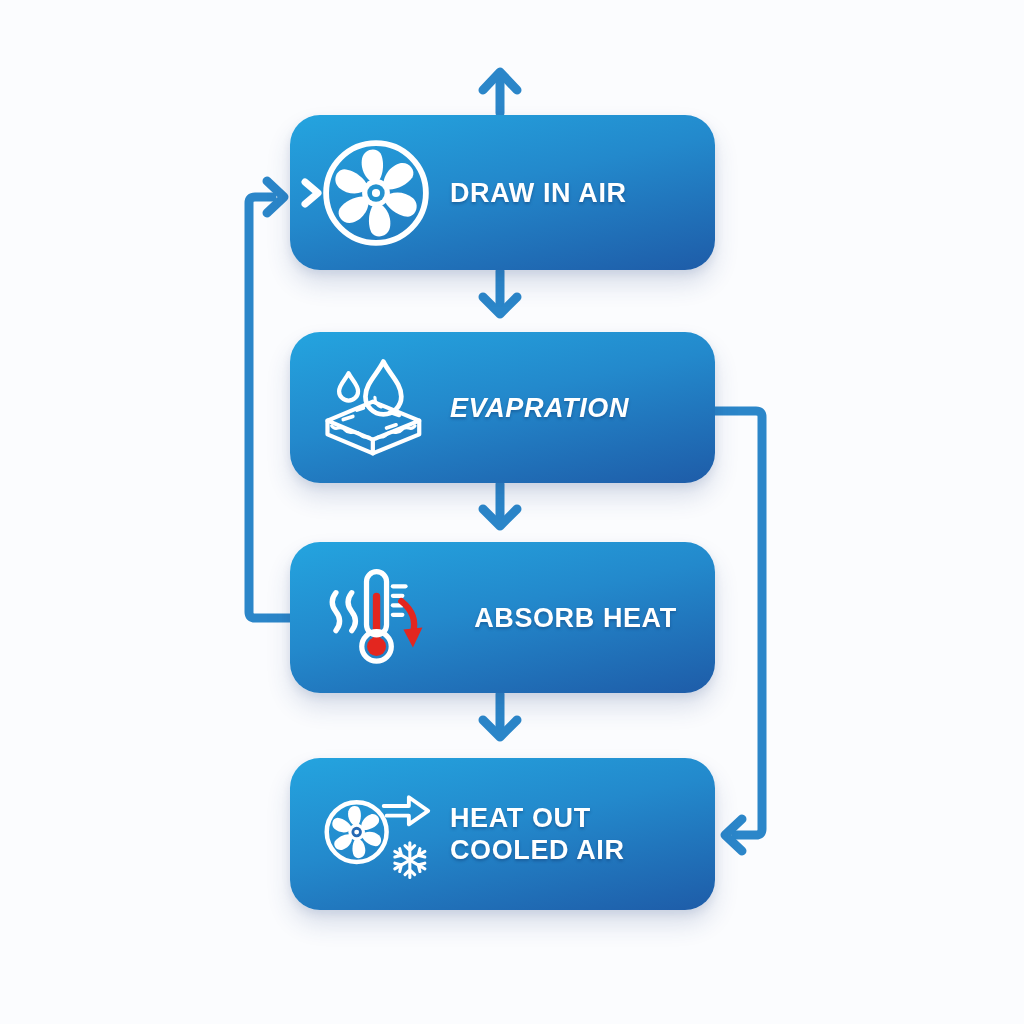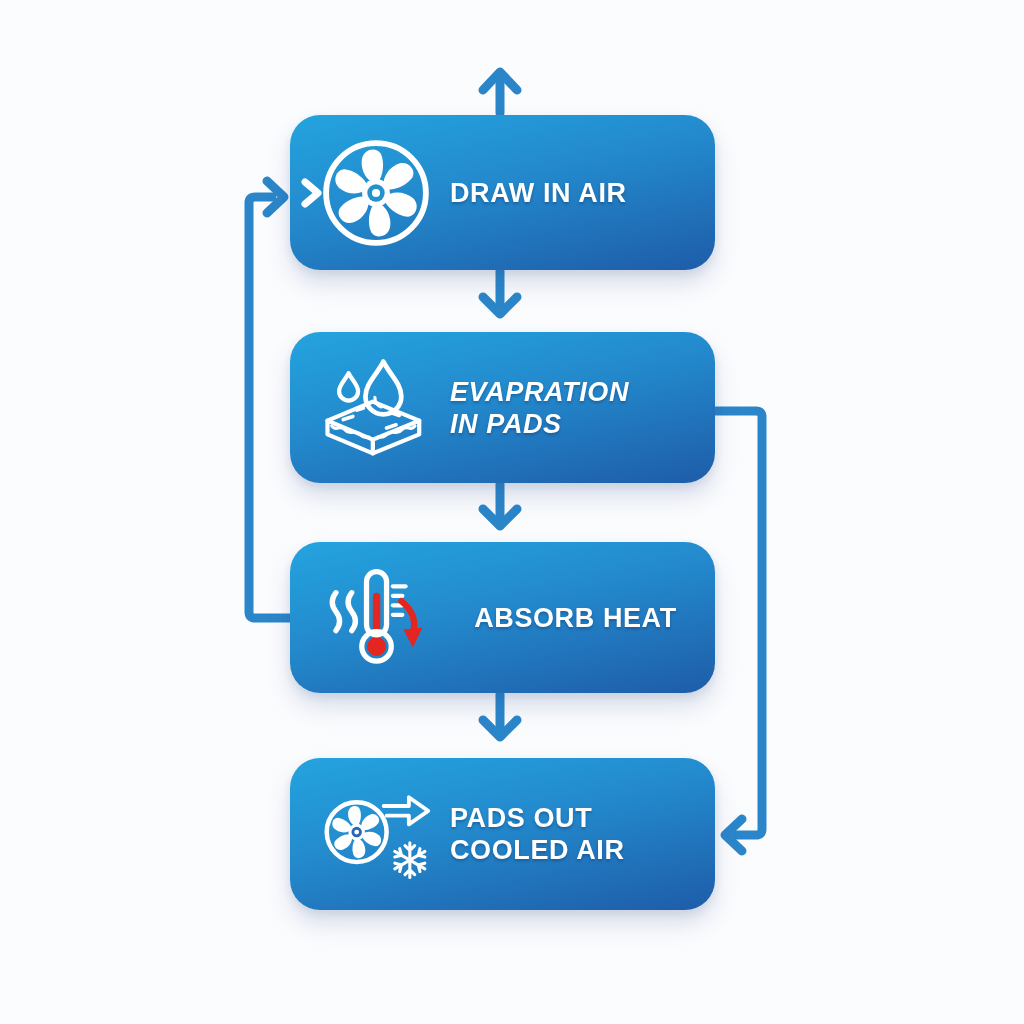--- a/index.html
+++ b/index.html
@@ -132,21 +132,20 @@
 
           <path stroke-width="4.5" d="M62,6 C68,18 79,27 79,39 A17,17 0 1,1 45,39 C45,27 56,18 62,6 Z"></path>
           <path stroke-width="3" d="M54,40 a9,9 0 0,0 6,9"></path>
 
           <path stroke-width="4" d="M29,17 C32,23 38,28 38,34 A9,9 0 1,1 20,34 C20,28 26,23 29,17 Z"></path>
         </g>
       </svg>
     </div>
     <div class="label">
       <div>EVAPRATION</div>
-      <div>IN PADS</div>
     </div>
   </div>
 
   <div class="step-box step-3">
     <div class="icon-wrap">
       <svg viewBox="0 0 110 100">
 
         <g stroke="#fff" stroke-width="5" fill="none" stroke-linecap="round">
           <path d="M17,26 q-7,9 0,18 q7,9 0,18"></path>
           <path d="M32,26 q-7,9 0,18 q7,9 0,18"></path>
@@ -214,18 +213,18 @@
           <g transform="rotate(240)">
               <path d="M0,0 L0,-18 M0,-10 L-5,-15 M0,-10 L5,-15"></path>
             </g>
           <g transform="rotate(300)">
               <path d="M0,0 L0,-18 M0,-10 L-5,-15 M0,-10 L5,-15"></path>
             </g>
         </g>
       </svg>
     </div>
     <div class="label">
-      <div>PADS OUT</div>
+      <div>HEAT OUT</div>
       <div>COOLED AIR</div>
     </div>
   </div>
 
 </div>
 
 </body></html>

